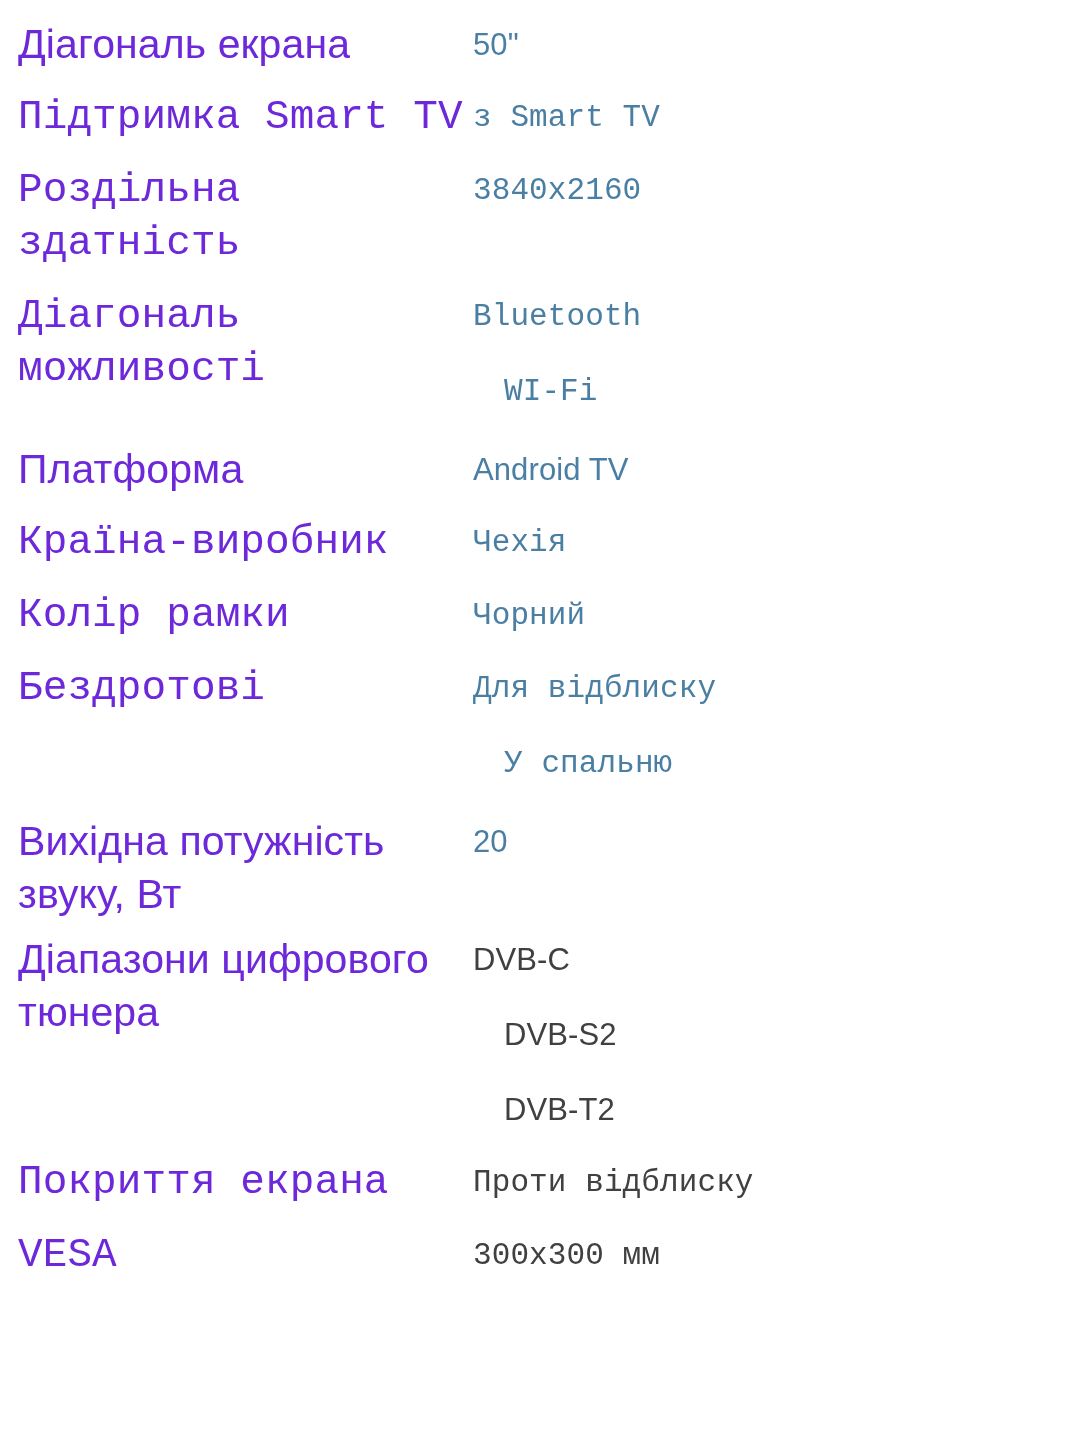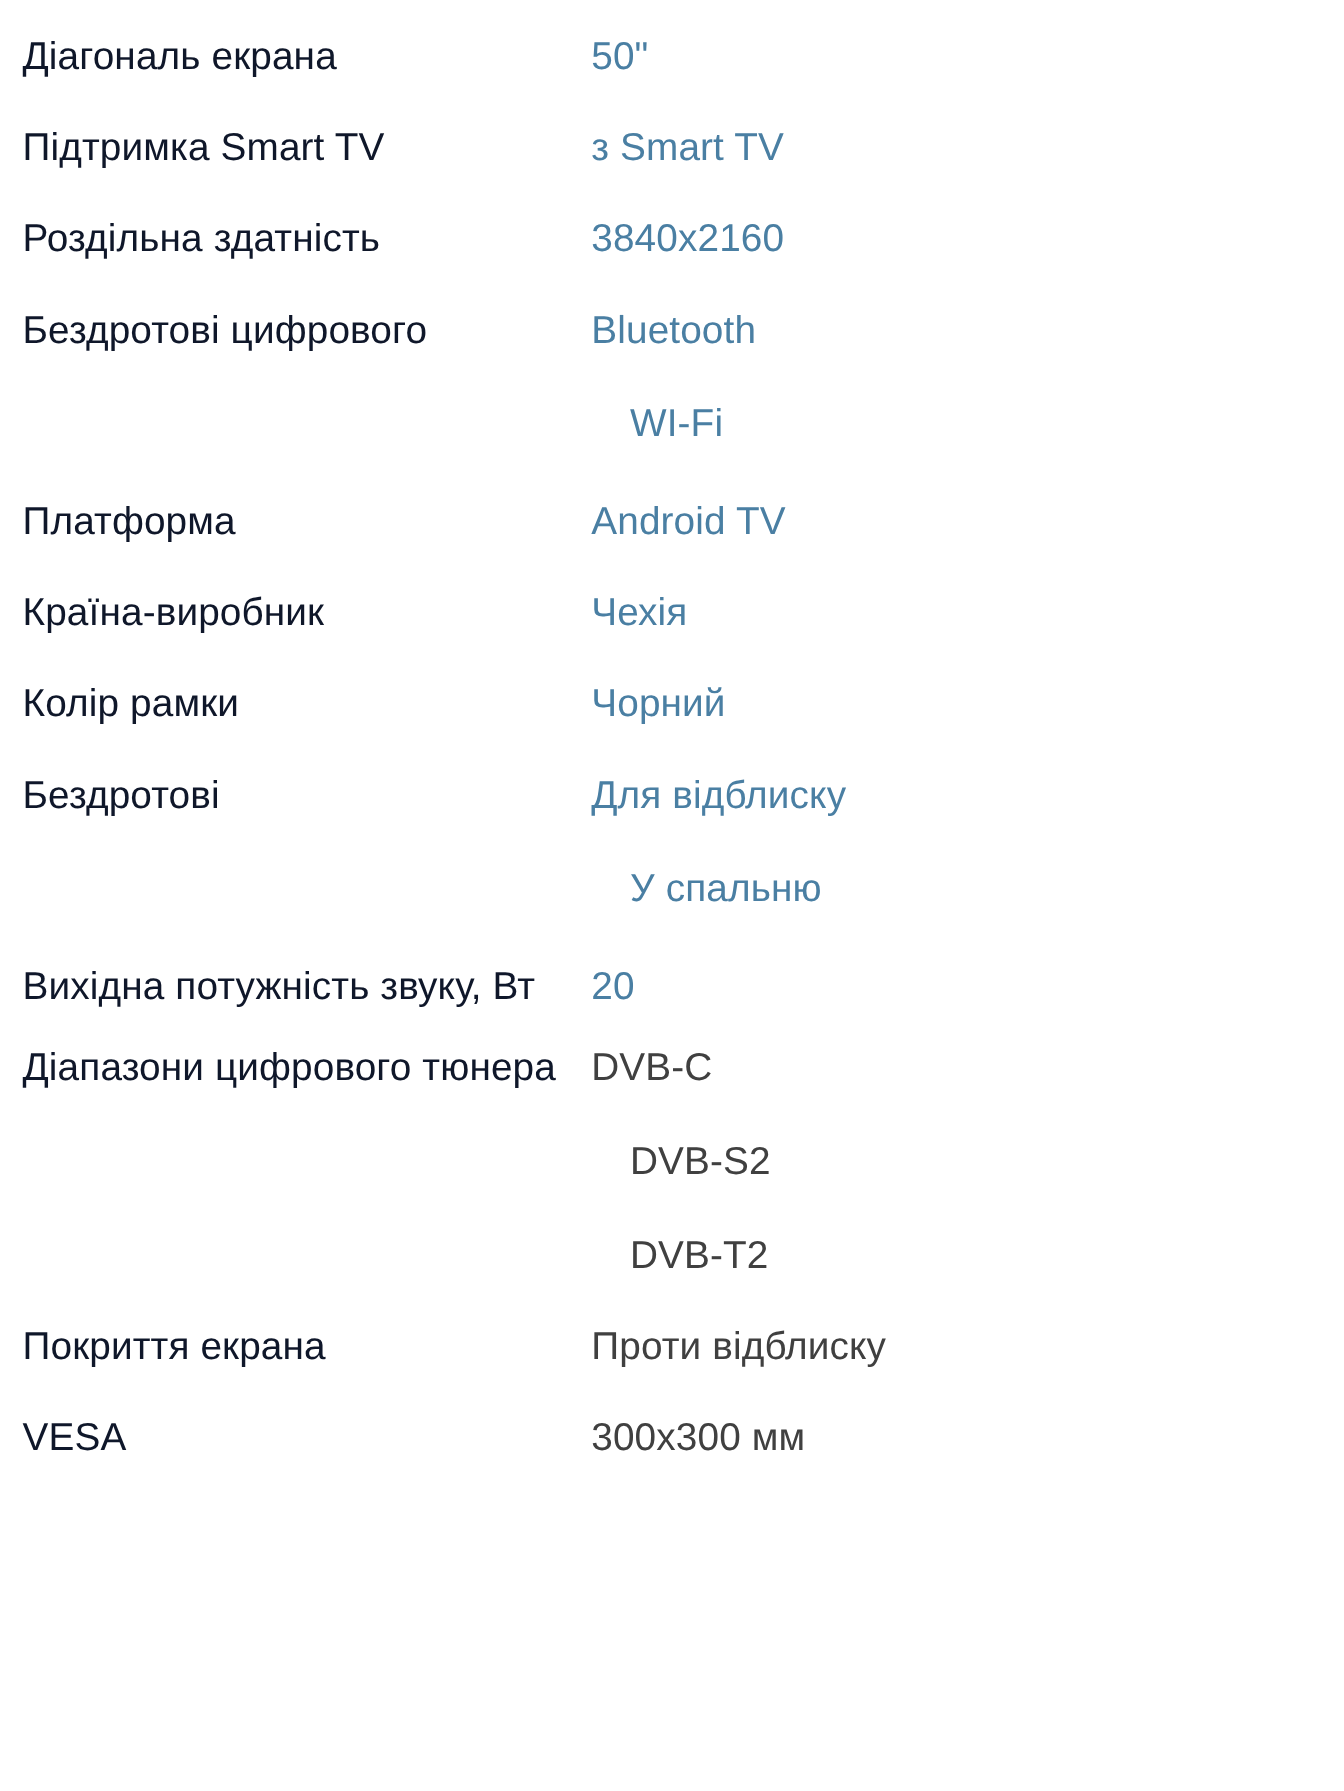--- a/index.html
+++ b/index.html
@@ -28,22 +28,22 @@
     display: flex;
     align-items: flex-start;
     width: 100%;
     box-sizing: border-box;
     padding: 0 0 0 18px;
   }
 
   .spec-label {
     flex: 0 0 455px;
     max-width: 455px;
-    color: #0f172a;
-    font-size: 31px;
+    color: #6d28d9;
+    font-size: 41px;
     line-height: 53px;
     font-weight: 400;
     letter-spacing: 0.1px;
     word-wrap: break-word;
   }
 
   .spec-values {
     flex: 1 1 auto;
     display: flex;
     flex-direction: column;
@@ -69,21 +69,21 @@
     cursor: default;
   }
 
   
   .spec-values .spec-value + .spec-value {
     margin-top: 22px;
     margin-left: 31px;
   }
 
   .row-gap-sm  { margin-top: 12px; }
-  .row-gap-md  { margin-top: 20px; }
+  .row-gap-md  { margin-top: 20px; font-family: Liberation Mono, monospace; }
   .row-gap-lg  { margin-top: 25px; }
 </style>
 </head>
 <body>
 
 <div class="spec-sheet">
 
   <div class="spec-row">
     <div class="spec-label">Діагональ екрана</div>
     <div class="spec-values">
@@ -99,21 +99,21 @@
   </div>
 
   <div class="spec-row row-gap-md">
     <div class="spec-label">Роздільна здатність</div>
     <div class="spec-values">
       <span class="spec-value link">3840x2160</span>
     </div>
   </div>
 
   <div class="spec-row row-gap-md">
-    <div class="spec-label">Бездротові цифрового</div>
+    <div class="spec-label">Діагональ можливості</div>
     <div class="spec-values">
       <span class="spec-value link">Bluetooth</span>
       <span class="spec-value link">WI-Fi</span>
     </div>
   </div>
 
   <div class="spec-row row-gap-lg">
     <div class="spec-label">Платформа</div>
     <div class="spec-values">
       <span class="spec-value link">Android TV</span>

